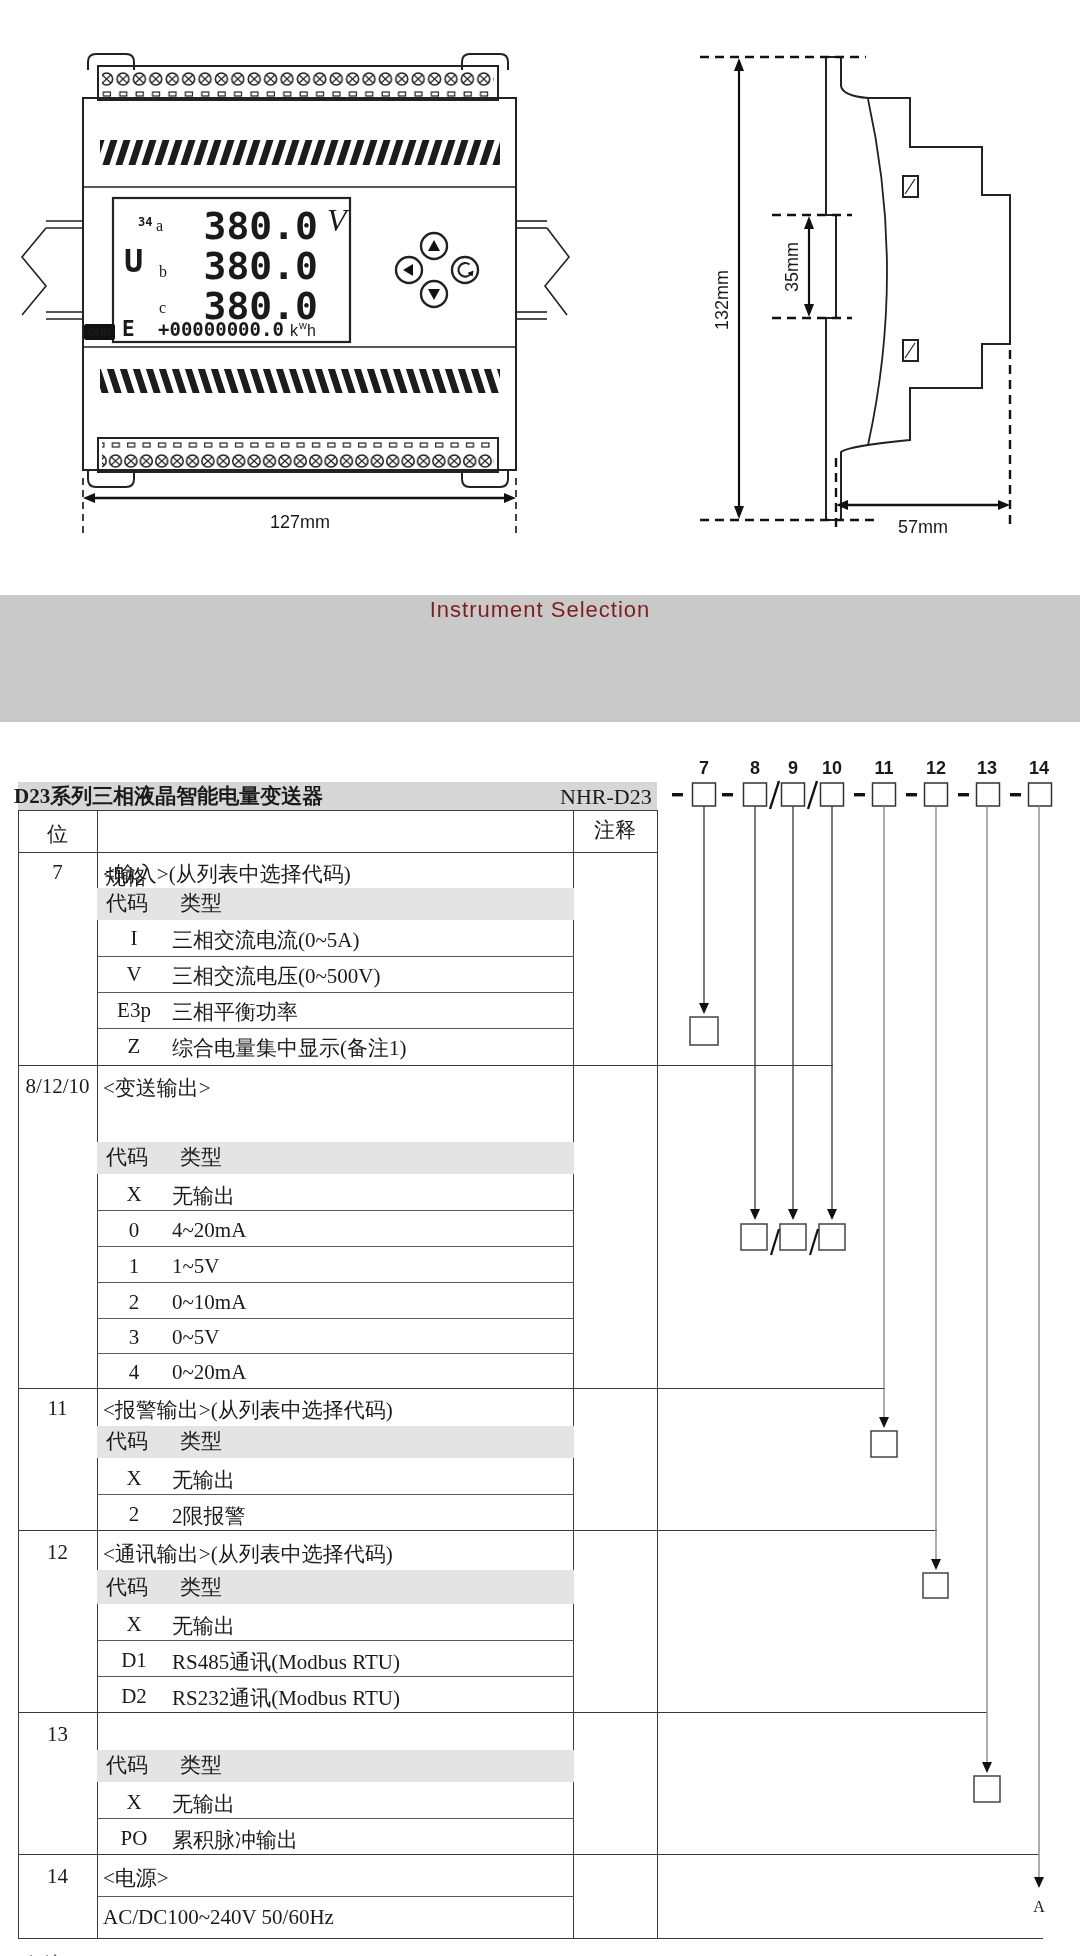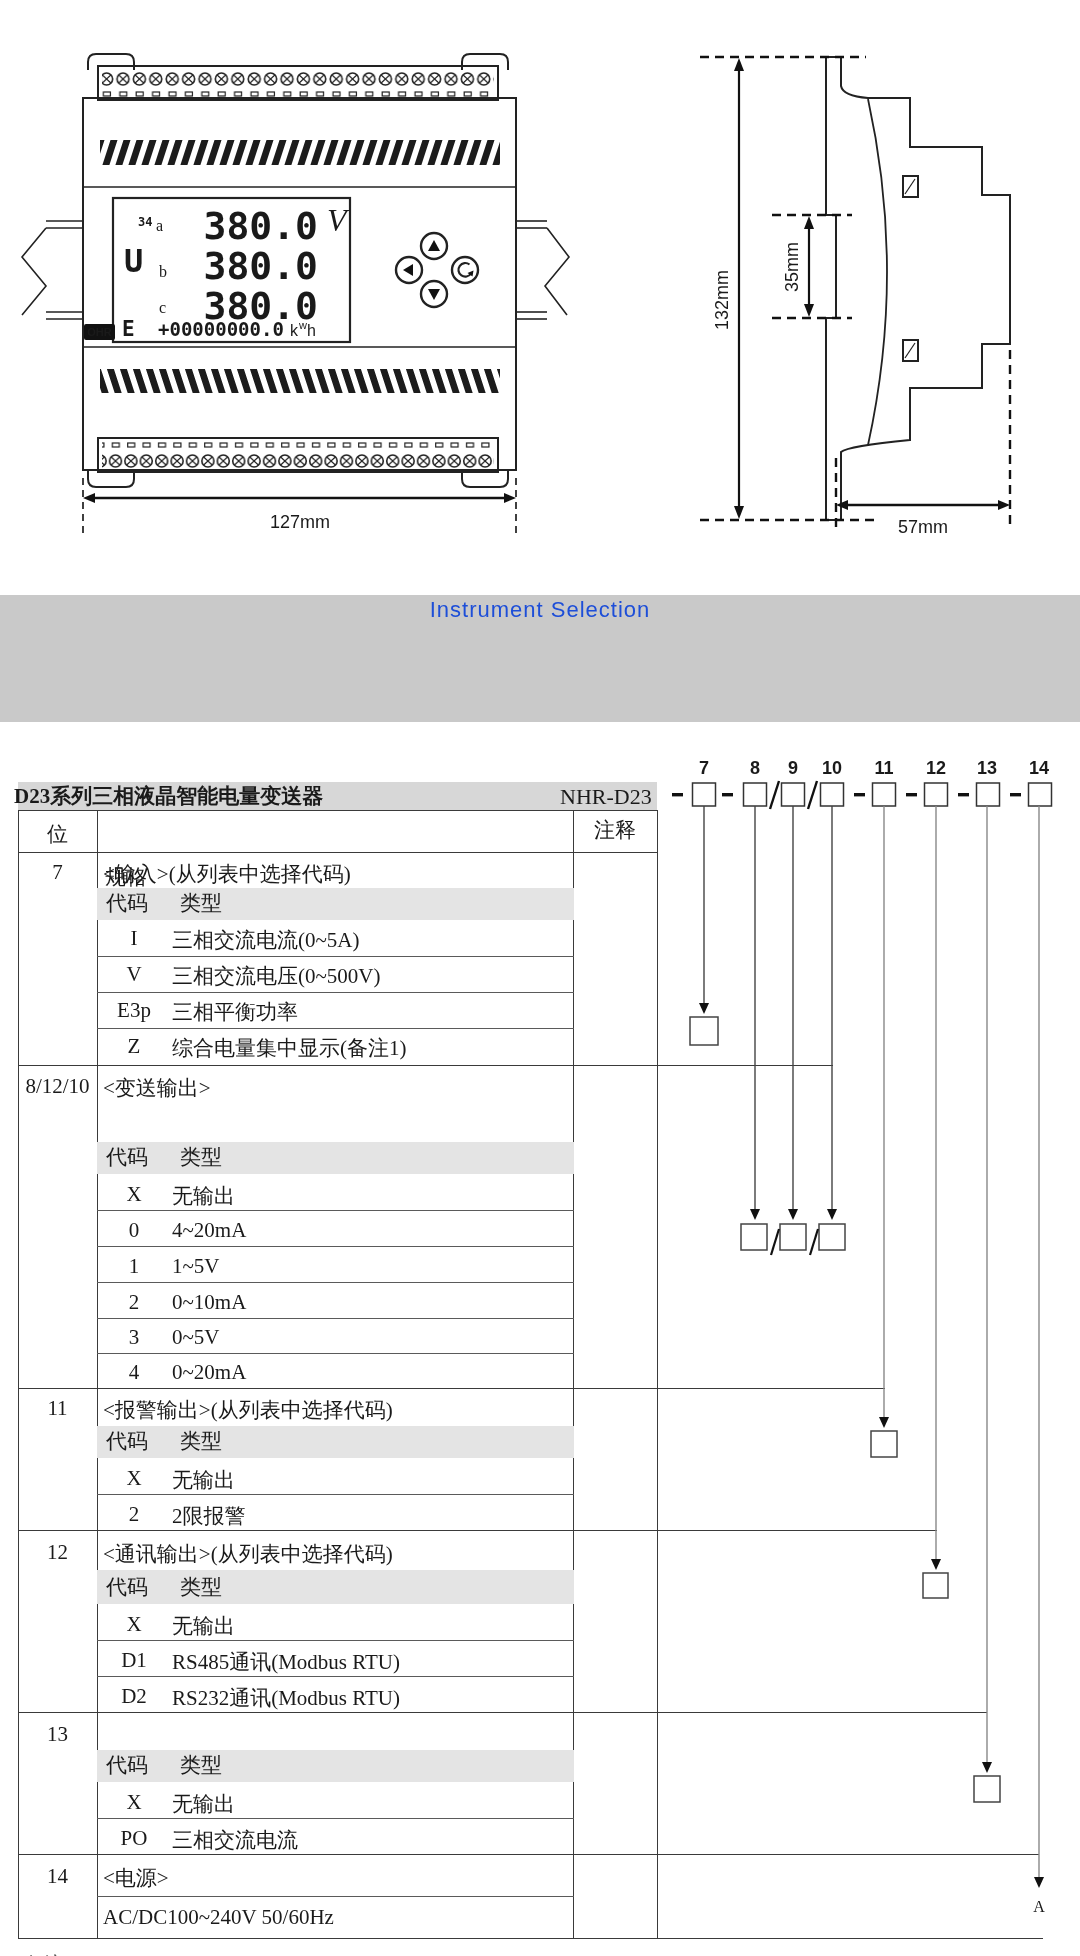--- a/index.html
+++ b/index.html
@@ -8,21 +8,21 @@
   .abs{position:absolute;}
   .t{position:absolute;white-space:nowrap;font-size:21px;line-height:1;}
   .hline{position:absolute;height:1px;background:#3a3a3a;}
   .rline{position:absolute;height:1px;background:#5a5a5a;left:97px;width:477px;}
   .vline{position:absolute;width:1px;background:#3a3a3a;top:810px;height:1128px;}
   .grayband{position:absolute;background:#d7d7d7;}
   .codehead{position:absolute;background:#e4e4e4;left:97px;width:477px;}
   .banner{position:absolute;left:0;top:595px;width:1080px;height:127px;background:#c9c9c9;text-align:center;}
   .banner-title{margin-top:18px;font-size:52px;font-weight:900;letter-spacing:8px;color:#0d0d0d;
                 font-family:"Liberation Sans","DejaVu Sans",sans-serif;}
-  .banner-sub{margin-top:2px;font-size:22px;color:#1d4ed8;letter-spacing:1px;
+  .banner-sub{margin-top:2px;font-size:22px;color:#7f1d1d;letter-spacing:1px;
               font-family:"Liberation Sans","DejaVu Sans",sans-serif;}
   .postxt{position:absolute;left:18px;width:79px;text-align:center;font-size:21px;}
   .codetxt{position:absolute;left:100px;width:68px;text-align:center;font-size:21px;}
   .typetxt{position:absolute;left:172px;font-size:21px;white-space:nowrap;}
   .titletxt{position:absolute;left:103px;font-size:21px;white-space:nowrap;}
   svg text{fill:#1a1a1a;}
 </style>
 </head>
 <body>
 
@@ -266,21 +266,21 @@
   <div class="typetxt" style="top:1648px;">RS485通讯(Modbus RTU)</div>
   <div class="codetxt" style="top:1684px;">D2</div>
   <div class="typetxt" style="top:1684px;">RS232通讯(Modbus RTU)</div>
 
   <div class="postxt" style="top:1722px;">13</div>
   <div class="t" style="left:106px;top:1755px;">代码</div>
   <div class="t" style="left:180px;top:1755px;">类型</div>
   <div class="codetxt" style="top:1790px;">X</div>
   <div class="typetxt" style="top:1790px;">无输出</div>
   <div class="codetxt" style="top:1826px;">PO</div>
-  <div class="typetxt" style="top:1826px;">三相交流电流</div>
+  <div class="typetxt" style="top:1826px;">累积脉冲输出</div>
 
   <div class="postxt" style="top:1864px;">14</div>
   <div class="titletxt" style="top:1864px;">&lt;电源&gt;</div>
   <div class="titletxt" style="top:1905px;">AC/DC100~240V  50/60Hz</div>
 
   <div class="abs" style="left:24px;top:1951px;width:200px;height:5px;overflow:hidden;font-size:20px;color:#555;">备注1:</div>
 
   <svg class="abs" style="left:650px;top:740px;" width="430" height="1216" viewBox="0 0 430 1216" font-family="Liberation Sans,DejaVu Sans,sans-serif">
 
     <g font-size="18" font-weight="bold" text-anchor="middle">

